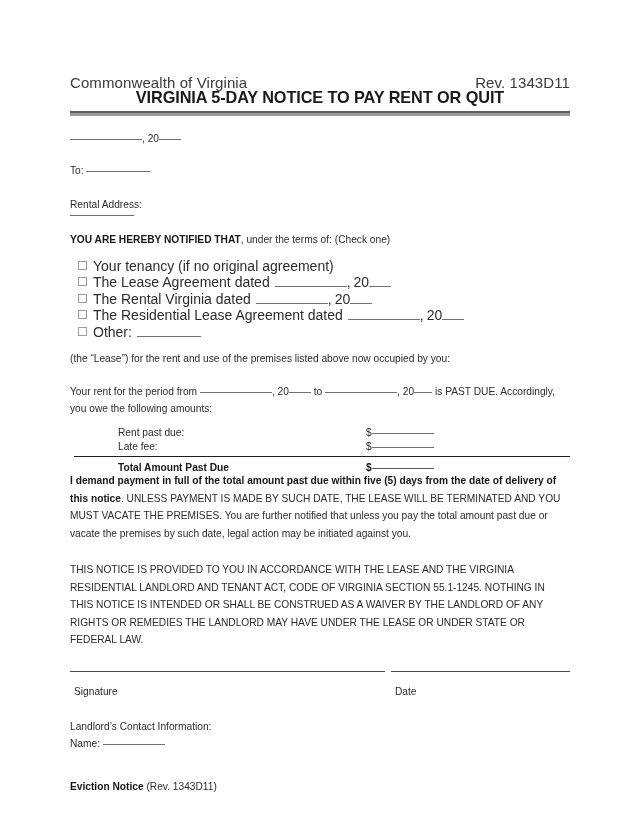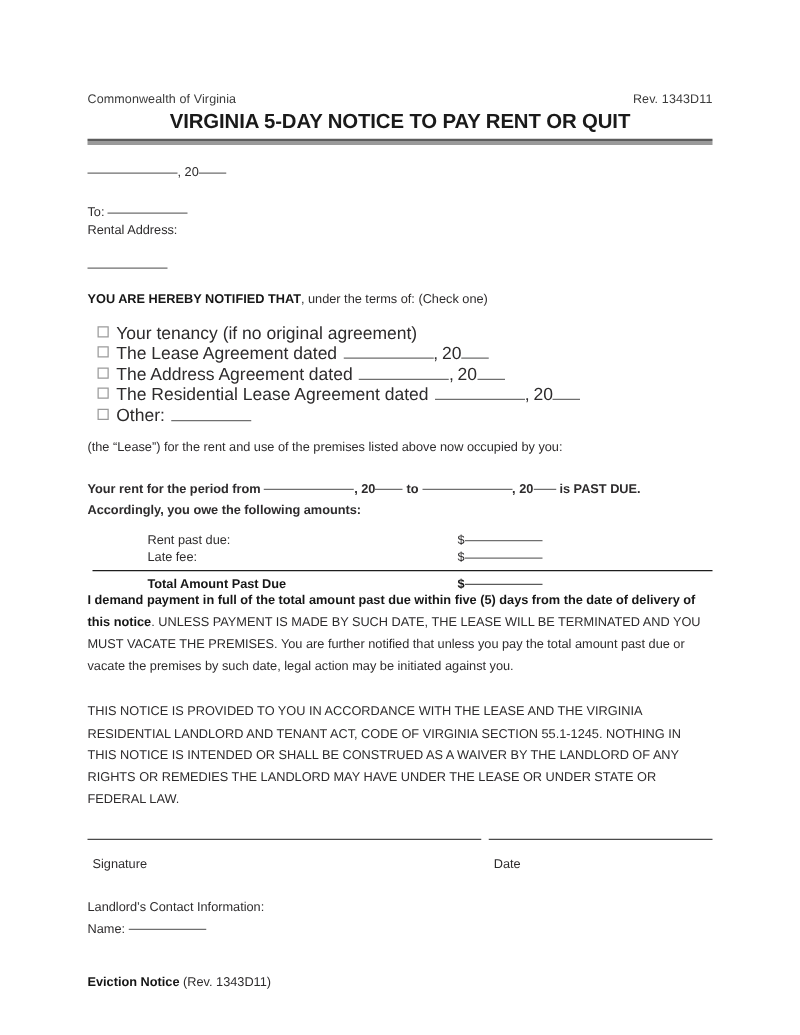--- a/index.html
+++ b/index.html
@@ -30,21 +30,21 @@
 
   
   .hdr-row {
     position: absolute;
     top: 74px;
     left: 0;
     width: 500px;
     display: flex;
     justify-content: space-between;
     align-items: baseline;
-    font-size: 10px;
+    font-size: 15px;
     color: #3a3a3a;
     letter-spacing: .1px;
   }
   .doc-title {
     position: absolute;
     top: 88px;
     left: 0;
     width: 500px;
     text-align: center;
     font-size: 16.3px;
@@ -171,21 +171,21 @@
     <div class="blk" style="top:130px;">
       <span class="u u-med"></span><span>,</span>
       <span>20</span><span class="u u-yr"></span>
     </div>
 
     <div class="blk" style="top:162px;">
       <span>To:</span>
       <span class="u u-sm"></span>
     </div>
 
-    <div class="blk" style="top:176px;text-align:center;">Rental Address:</div>
+    <div class="blk" style="top:196px;text-align:center;">Rental Address:</div>
     <div class="blk" style="top:206px;">
       <span class="u u-sm"></span>
     </div>
 
     <div class="blk" style="top:231px; width:500px;">
       <span class="b">YOU ARE HEREBY NOTIFIED THAT</span><span>, under the terms of: (Check one)</span>
     </div>
 
     <div class="cb-list">
 
@@ -198,21 +198,21 @@
         <span class="cb"></span>
         <span>The Lease Agreement dated</span>
         <span class="u u-med" style="margin-left:5px;"></span>
           <span>,</span>
         <span style="margin-left:3px;">20</span>
           <span class="u u-yr"></span>
       </div>
 
       <div class="cb-row">
         <span class="cb"></span>
-        <span>The Address Agreement dated</span>
+        <span>The Rental Virginia dated</span>
         <span class="u u-med" style="margin-left:5px;"></span>
           <span>,</span>
         <span style="margin-left:3px;">20</span>
           <span class="u u-yr"></span>
       </div>
 
       <div class="cb-row">
         <span class="cb"></span>
         <span>The Residential Lease Agreement dated</span>
         <span class="u u-med" style="margin-left:5px;"></span>
@@ -224,21 +224,21 @@
       <div class="cb-row">
         <span class="cb"></span>
         <span>Other:</span>
         <span class="u u-sm" style="margin-left:5px;"></span>
       </div>
 
     </div>
 
     <div class="blk" style="top:350px; width:500px;">(the “Lease”) for the rent and use of the premises listed above now occupied by you:</div>
 
-    <div class="blk" style="top:383px; width:500px;font-weight:bold;">
+    <div class="blk" style="top:383px; width:500px;">
       <span>Your rent for the period from</span>
       <span class="u u-med"></span><span>,</span>
       <span>20</span><span class="u u-yr"></span>
       <span>to</span>
       <span class="u u-med"></span><span>,</span>
       <span>20</span><span class="u u-yr2"></span>
       <span>is PAST DUE. Accordingly, you owe the following amounts:</span>
     </div>
 
     <div class="amt">

